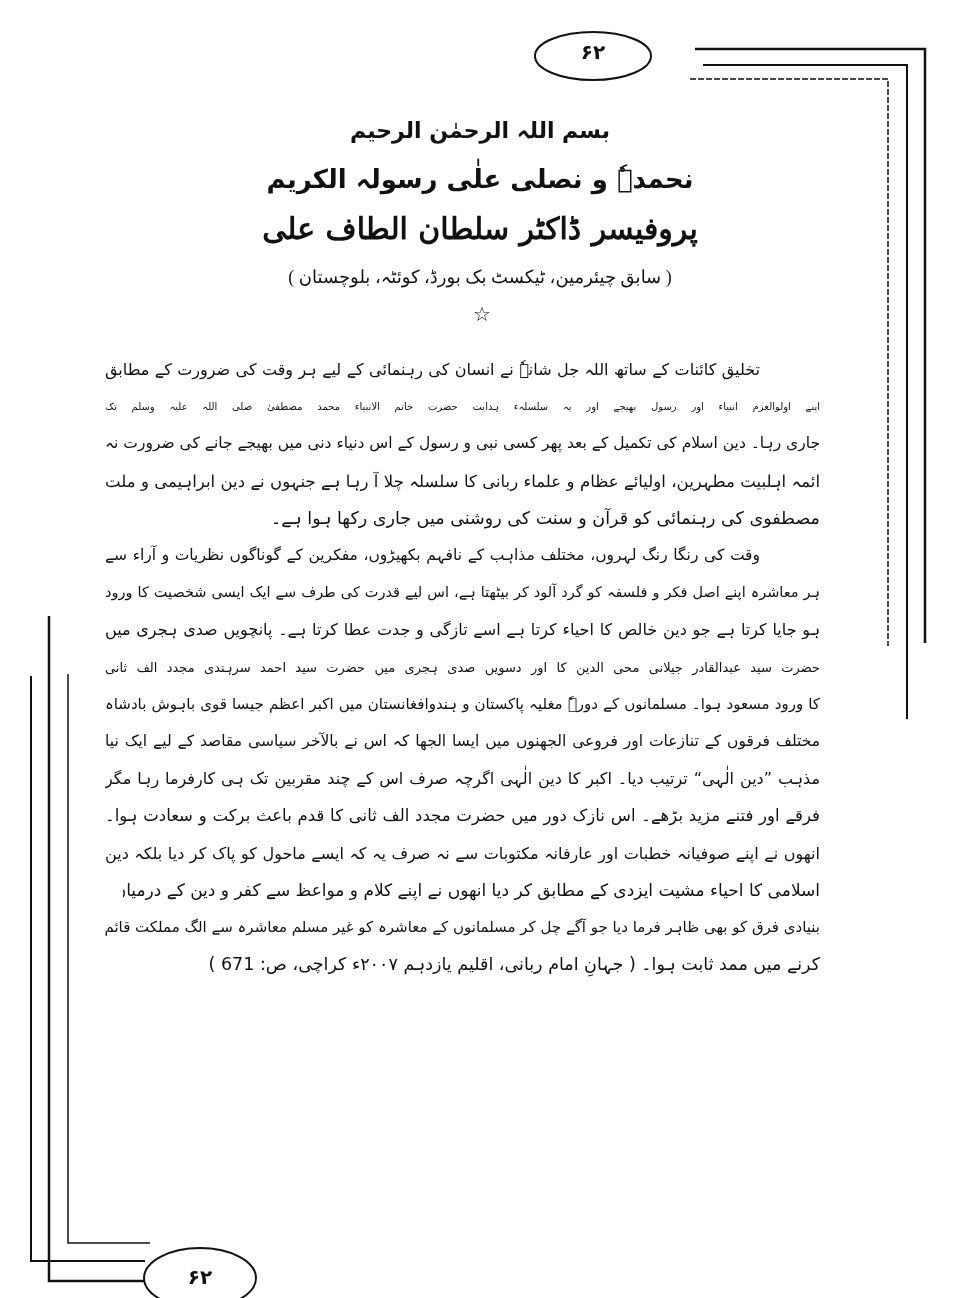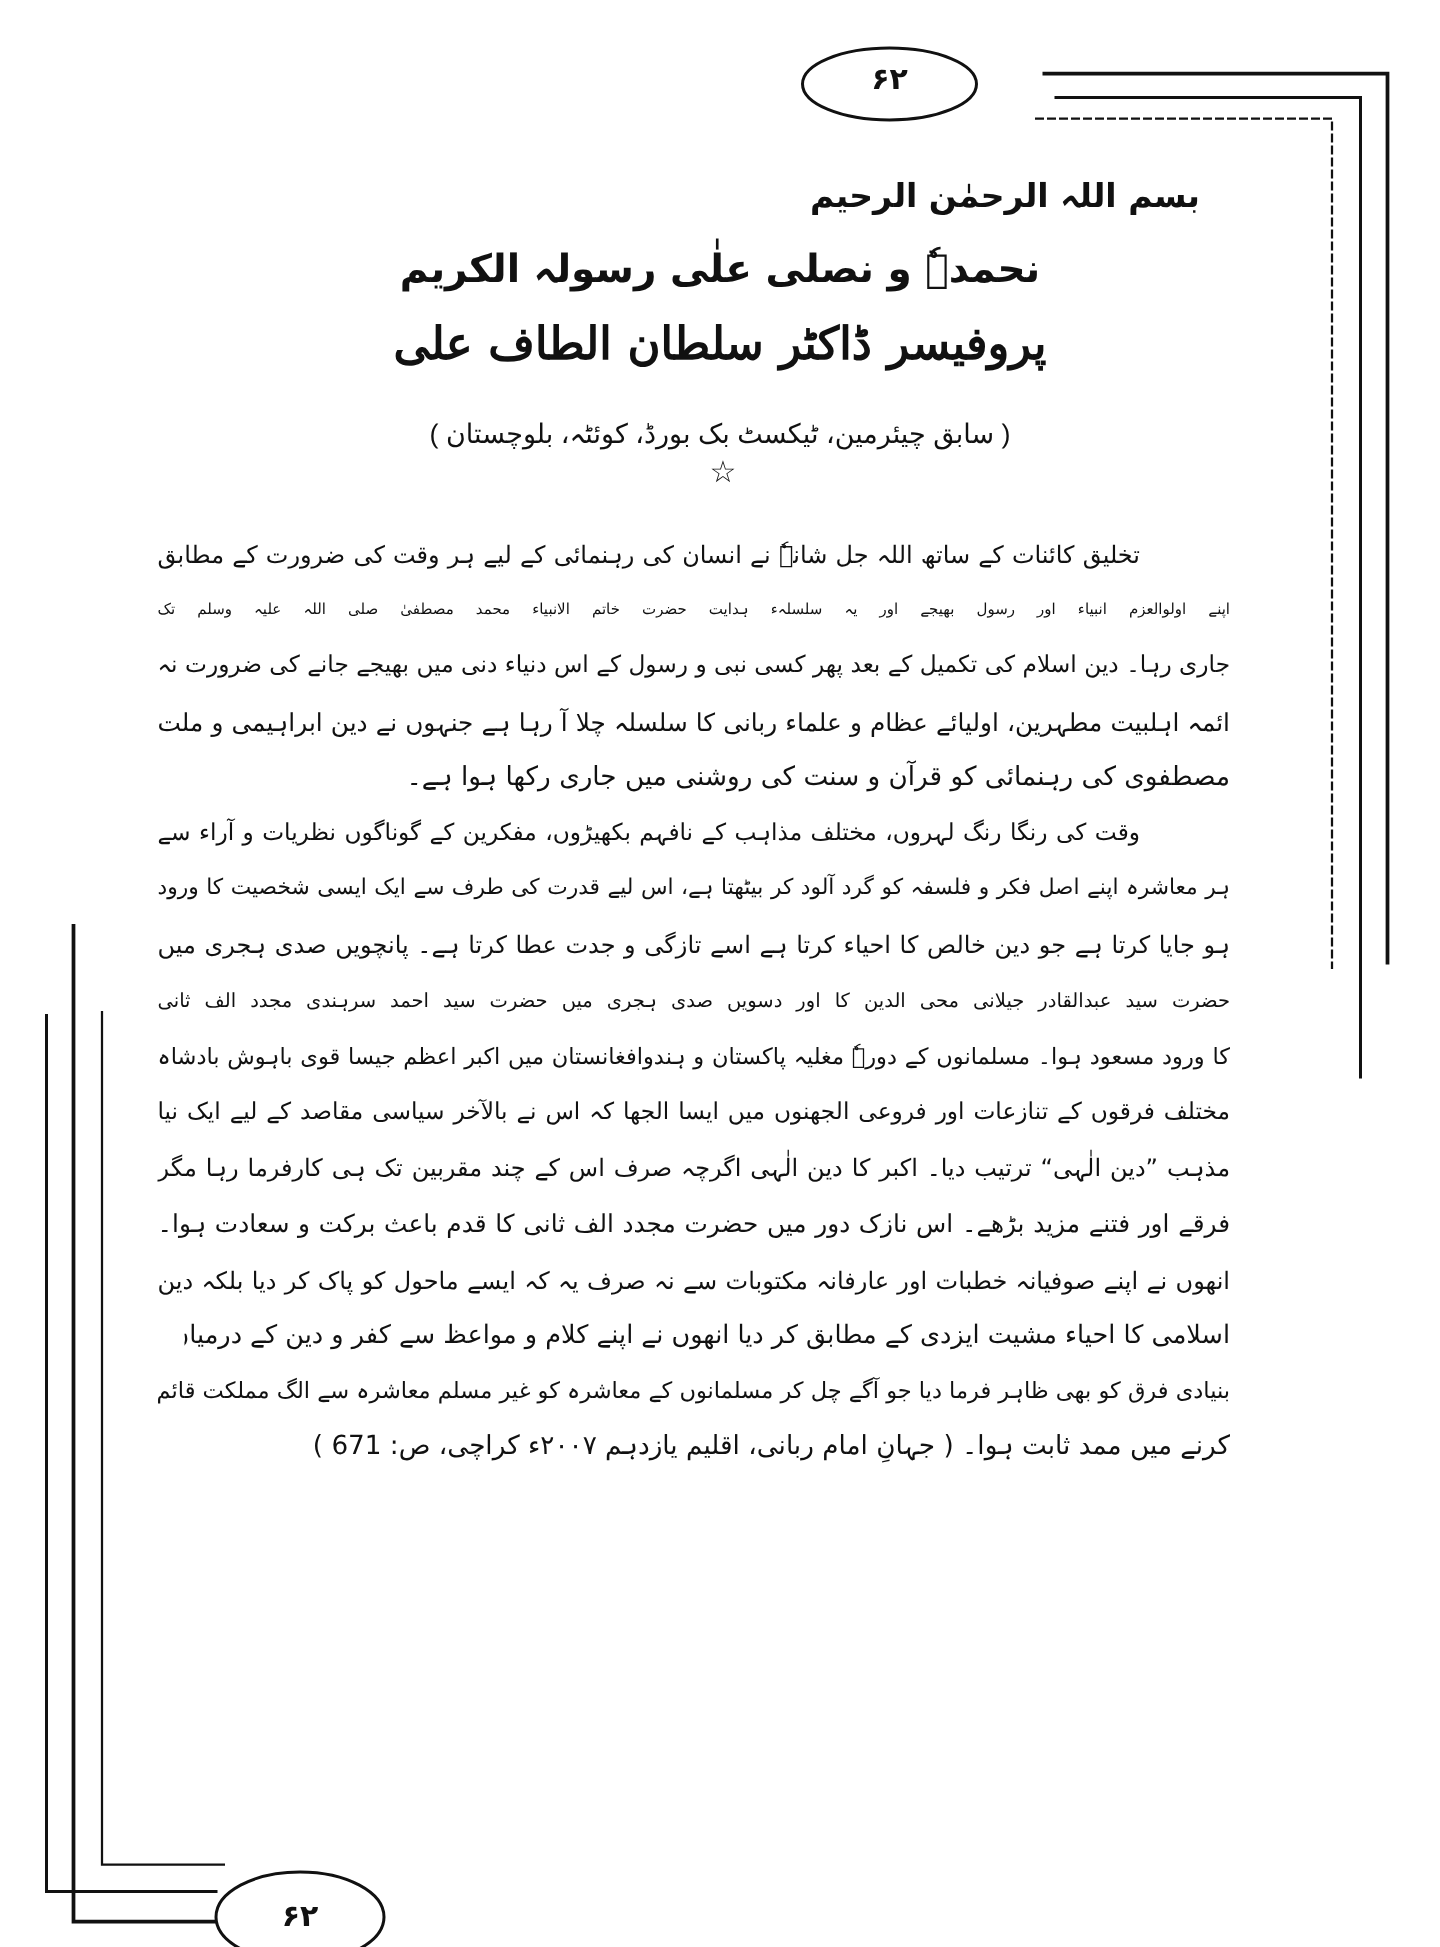--- a/index.html
+++ b/index.html
@@ -3,24 +3,24 @@
 <meta charset="utf-8">
 <style>
   html, body { margin: 0; padding: 0; background: #ffffff; }
   body { width: 960px; height: 1298px; position: relative; overflow: hidden; color: #111; font-family: "DejaVu Sans", sans-serif; }
   .page { position: absolute; left: 0; top: 16px; width: 960px; height: 1298px; }
   .border-svg { position: absolute; left: 0; top: 0; width: 960px; height: 1298px; }
   .page-num { position: absolute; font-family: "DejaVu Sans", sans-serif; font-weight: bold; font-size: 20px; text-align: center; width: 120px; }
   .page-num.top { left: 533px; top: 24px; }
   .page-num.bottom { left: 140px; top: 1249px; }
   .headings { position: absolute; left: 160px; width: 640px; text-align: center; direction: rtl; }
-  .h-bismillah { top: 102px; font-size: 22px; font-weight: bold; font-family: "DejaVu Sans", sans-serif; text-align: right; }
+  .h-bismillah { top: 102px; font-size: 22px; font-weight: bold; font-family: "DejaVu Sans", sans-serif; }
   .h-salutation { top: 148px; font-size: 26px; font-weight: bold; font-family: "DejaVu Sans", sans-serif; }
   .h-author { top: 195px; font-size: 30px; font-weight: bold; font-family: "DejaVu Serif", serif; }
-  .h-affil { top: 250px; font-size: 18px; font-family: Liberation Sans, sans-serif; margin-top: 12px; }
+  .h-affil { top: 250px; font-size: 18px; font-family: Liberation Serif, serif; }
   .star { position: absolute; left: 470px; top: 286px; font-size: 20px; width: 24px; text-align: center; }
   .body-text { position: absolute; left: 105px; top: 335px; width: 715px; direction: rtl; text-align: justify; text-align-last: right; font-family: "DejaVu Sans", sans-serif; font-size: 17.5px; line-height: 37.2px; }
   .body-line { display: block; white-space: nowrap; overflow: hidden; text-align: justify; text-align-last: justify; }
   .body-line.last { text-align-last: right; }
   .para-indent { padding-right: 60px; }
 </style>
 </head>
 <body>
 
 <div class="page">

